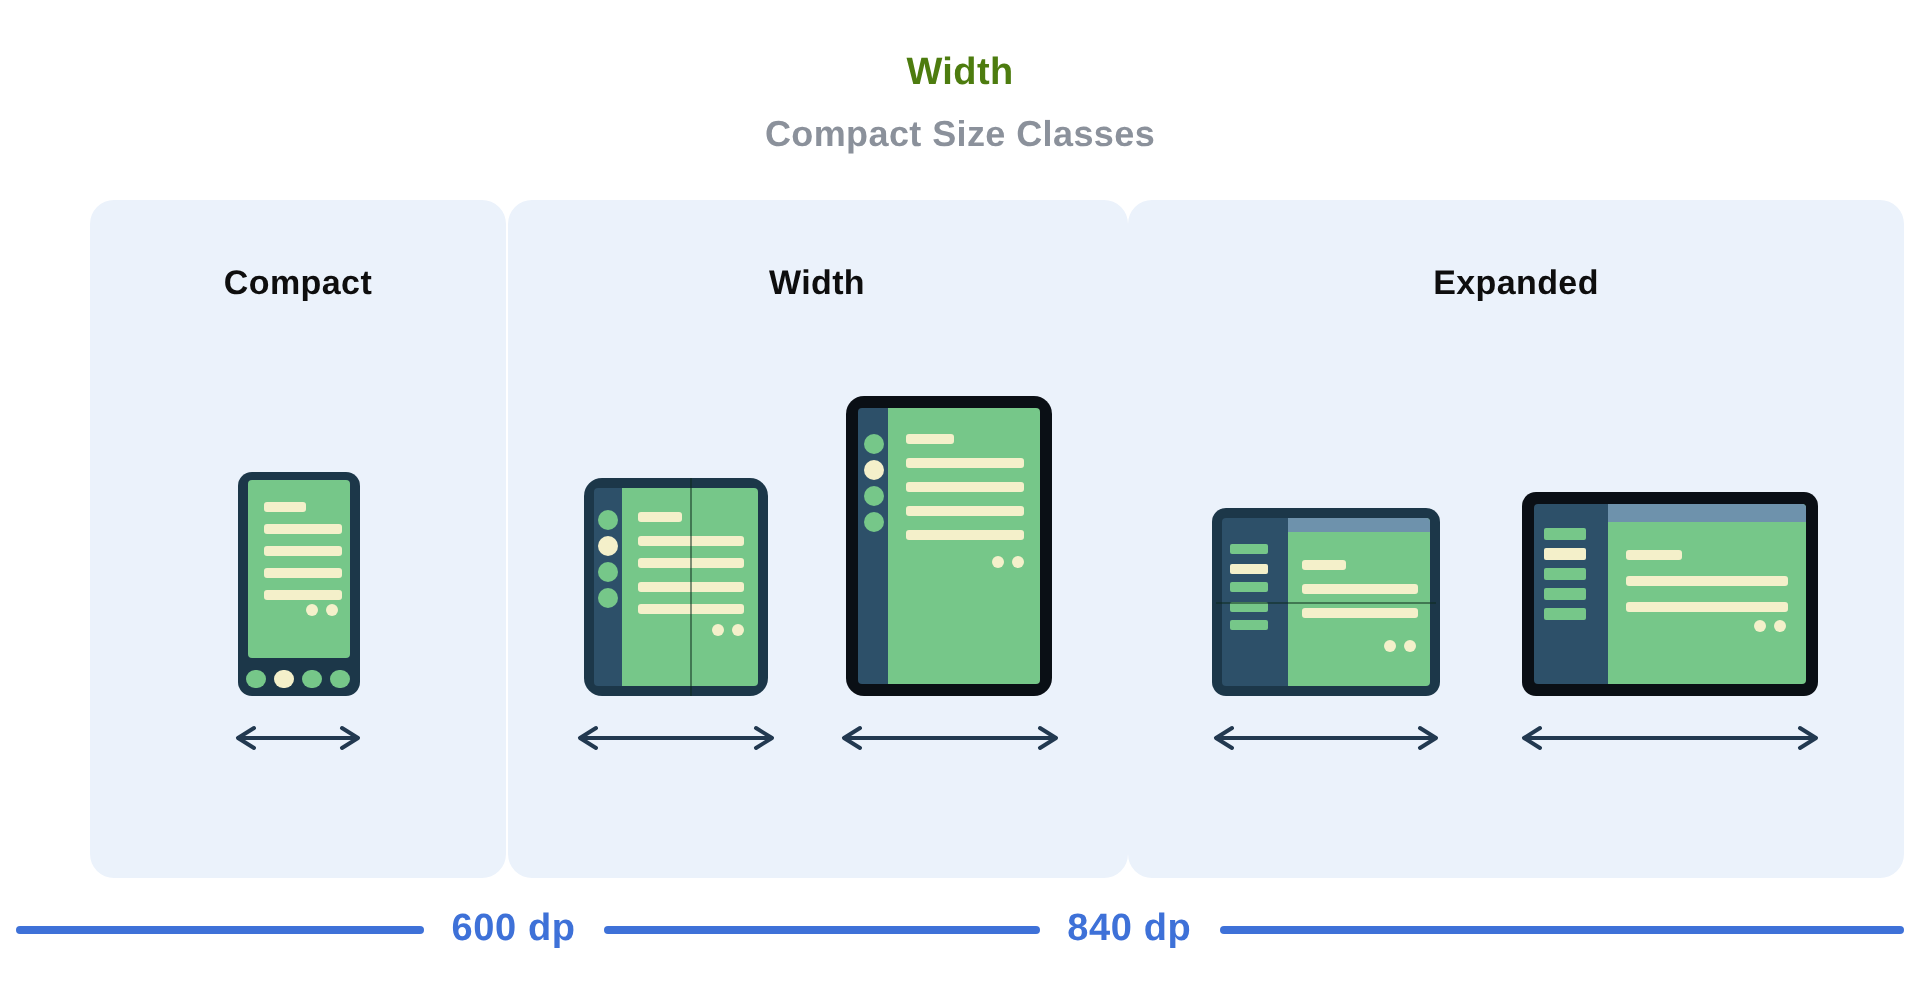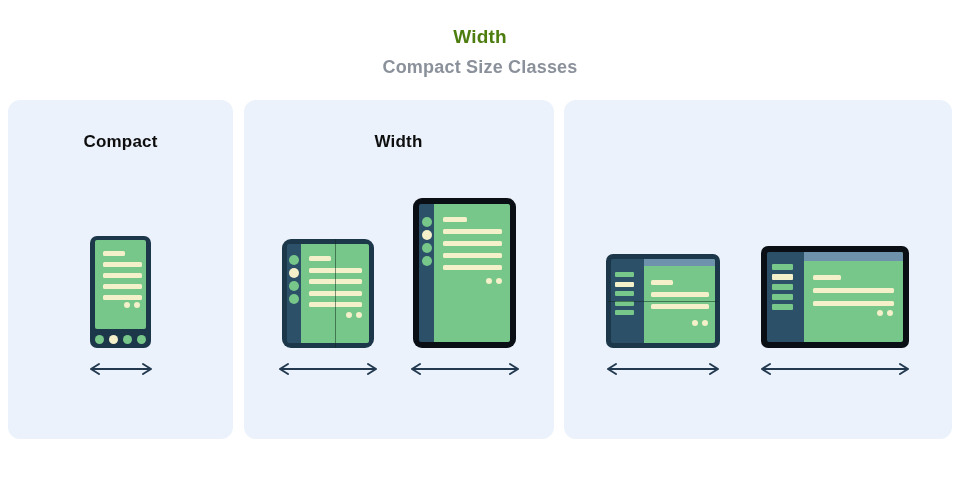--- a/index.html
+++ b/index.html
@@ -8,21 +8,21 @@
     font-family:"Liberation Sans", sans-serif;
   }
   
   .header{position:absolute;top:26px;left:0;right:0;text-align:center;}
   .title{font-size:19px;font-weight:bold;color:#4d7c0f;letter-spacing:.2px;}
   .subtitle{margin-top:9px;font-size:18px;font-weight:bold;color:var(--subtitle-gray,#8b919b);letter-spacing:.2px;}
 
   
   .panels{position:absolute;top:100px;left:8px;width:944px;height:339px;display:flex;justify-content:space-between;}
   .panel{position:relative;height:339px;background:var(--panel-bg,#ebf2fb);border-radius:12px;}
-  .panel.compact{width:225px;}
+  .panel.compact{width:208px;margin-left:37px;}
   .panel.medium{width:310px;}
   .panel.expanded{width:388px;}
   .panel-title{position:absolute;top:32px;left:0;right:0;text-align:center;font-size:17px;font-weight:bold;color:#0e0e0e;letter-spacing:.2px;}
 
   .device-row{position:absolute;left:0;right:0;bottom:63px;display:flex;justify-content:center;align-items:flex-end;}
   .panel.medium .device-row{gap:30px;}
   .panel.expanded .device-row{gap:38px;}
   .device-wrap{display:flex;flex-direction:column;align-items:center;gap:14px;}
 
   
@@ -196,20 +196,21 @@
           </div>
           <svg class="arrow" width="112" height="14" viewBox="0 0 112 14">
             <path d="M3 7 H109 M11 2 L3 7 L11 12 M101 2 L109 7 L101 12" stroke="#223950" stroke-width="2" fill="none" stroke-linecap="round" stroke-linejoin="round"></path>
           </svg>
         </div>
 
       </div>
     </div>
 
     <div class="panel expanded">
+      <div class="panel-title">Expanded</div>
       <div class="device-row">
 
         <div class="device-wrap">
           <div class="device tabland">
             <div class="sidebar">
               <span class="bar green"></span>
                 <span class="bar cream"></span>
                 <span class="bar green"></span>
                 <span class="bar green"></span>
                 <span class="bar green"></span>
@@ -257,14 +258,21 @@
           </div>
           <svg class="arrow" width="152" height="14" viewBox="0 0 152 14">
             <path d="M3 7 H149 M11 2 L3 7 L11 12 M141 2 L149 7 L141 12" stroke="#223950" stroke-width="2" fill="none" stroke-linecap="round" stroke-linejoin="round"></path>
           </svg>
         </div>
 
       </div>
     </div>
   </div>
 
+  <div class="axis">
+    <span class="seg s1"></span>
+    <span class="blabel">600 dp</span>
+    <span class="seg s2"></span>
+    <span class="blabel">840 dp</span>
+    <span class="seg s3"></span>
+  </div>
 
 </div>
 
 </body></html>

